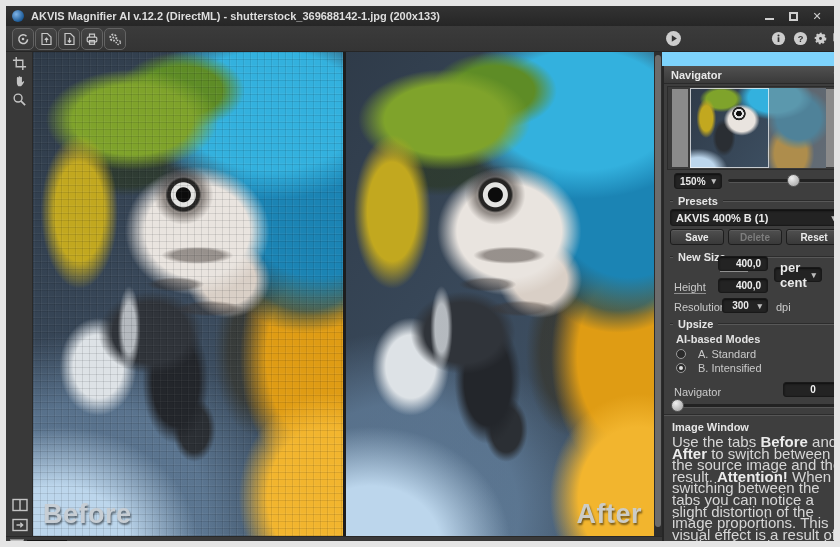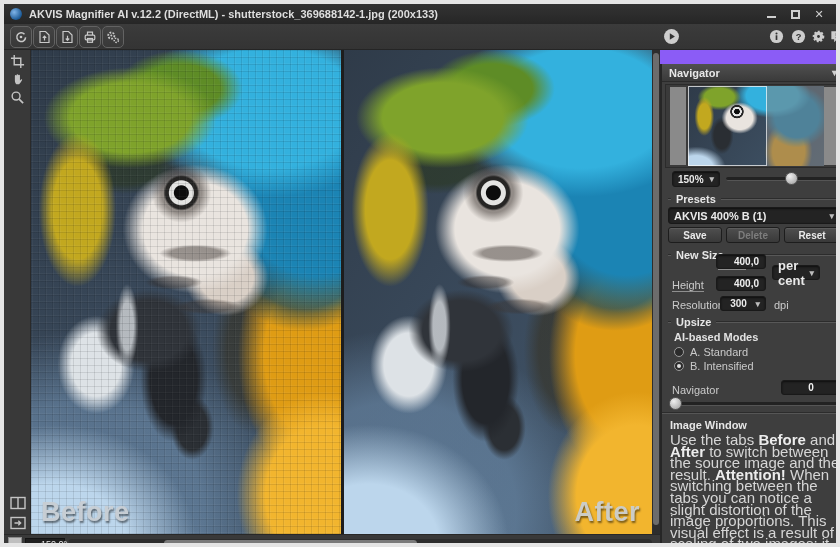--- a/index.html
+++ b/index.html
@@ -1,17 +1,17 @@
 <!DOCTYPE html>
 <html><head>
 <meta charset="utf-8">
 <style>
   * { box-sizing: border-box; margin: 0; padding: 0; }
   html,body { width:840px; height:547px; background:#1a1a1a; font-family:"Liberation Sans", sans-serif; }
-  .window { position:relative; width:840px; height:547px; background:#8b5cf6; border:4px solid #e5e5e5; overflow:hidden; }
+  .window { position:relative; width:840px; height:547px; background:#7dd3fc; border:6px solid #e5e5e5; overflow:hidden; }
 
   
   .titlebar { position:absolute; left:0; top:0; width:100%; height:20px;
     background:linear-gradient(#333333,#262626); display:flex; align-items:center; padding:0 6px; }
   .app-ico { width:12px; height:12px; border-radius:50%;
     background:radial-gradient(circle at 35% 35%, #7fb4e8, #1c5a96 70%, #0d2c4c); margin-right:7px; flex:0 0 auto; }
   .title-text { font-size:11px; font-weight:bold; color:#dedede; white-space:nowrap; overflow:hidden; }
   .win-btns { margin-left:auto; display:flex; gap:10px; align-items:center; padding-right:4px; }
   .wbtn { width:14px; height:12px; display:flex; align-items:center; justify-content:center; color:#cfcfcf; cursor:default; }
   .wbtn .minbar { width:9px; height:2px; background:#cfcfcf; margin-top:6px; }
@@ -139,21 +139,21 @@
   .lbl { color:#cacaca; }
   .lbl.link { border-bottom:1px solid #8f8f8f; }
   .w-lbl { left:10px; top:193px;margin-left:46px; } .w-field { left:54px; top:190px; width:50px; height:15px; font-size:10px; }
   .h-lbl { left:10px; top:215px; } .h-field { left:54px; top:212px; width:50px; height:15px; font-size:10px; }
   .unit-dd { left:110px; top:201px; width:48px; height:15px; font-size:10px; }
   .res-lbl { left:10px; top:235px; } .res-dd { left:58px; top:232px; width:46px; height:15px; font-size:10px; }
   .dpi-lbl { left:112px; top:235px; }
 
   .upsize-h { left:6px; top:252px; width:172px; }
   .modes-lbl { left:12px; top:267px; font-weight:bold; color:#e2e2e2; }
-  .radio-row { display:flex; align-items:center; gap:6px; }
+  .radio-row { display:flex; align-items:center; gap:12px; }
   .radio-a { left:12px; top:282px; } .radio-b { left:12px; top:296px; }
   .radio { width:10px; height:10px; border:1px solid #9c9c9c; border-radius:50%; background:#2b2b2b; position:relative; flex:0 0 auto; }
   .radio.checked::after { content:''; position:absolute; left:2px; top:2px; width:4px; height:4px; border-radius:50%; background:#e0e0e0; }
 
   .smooth-lbl { left:10px; top:320px; }
   .smooth-field { left:119px; top:316px; width:60px; height:15px; font-size:10px; }
   .smooth-slider { left:8px; top:338px; width:168px; }
 
   .hints-sep { left:0; top:348px; width:182px; height:0; border-top:1px solid #2c2c2c; border-bottom:1px solid #565656; }
   .hints-h { left:8px; top:355px; font-weight:bold; color:#e6e6e6; }

